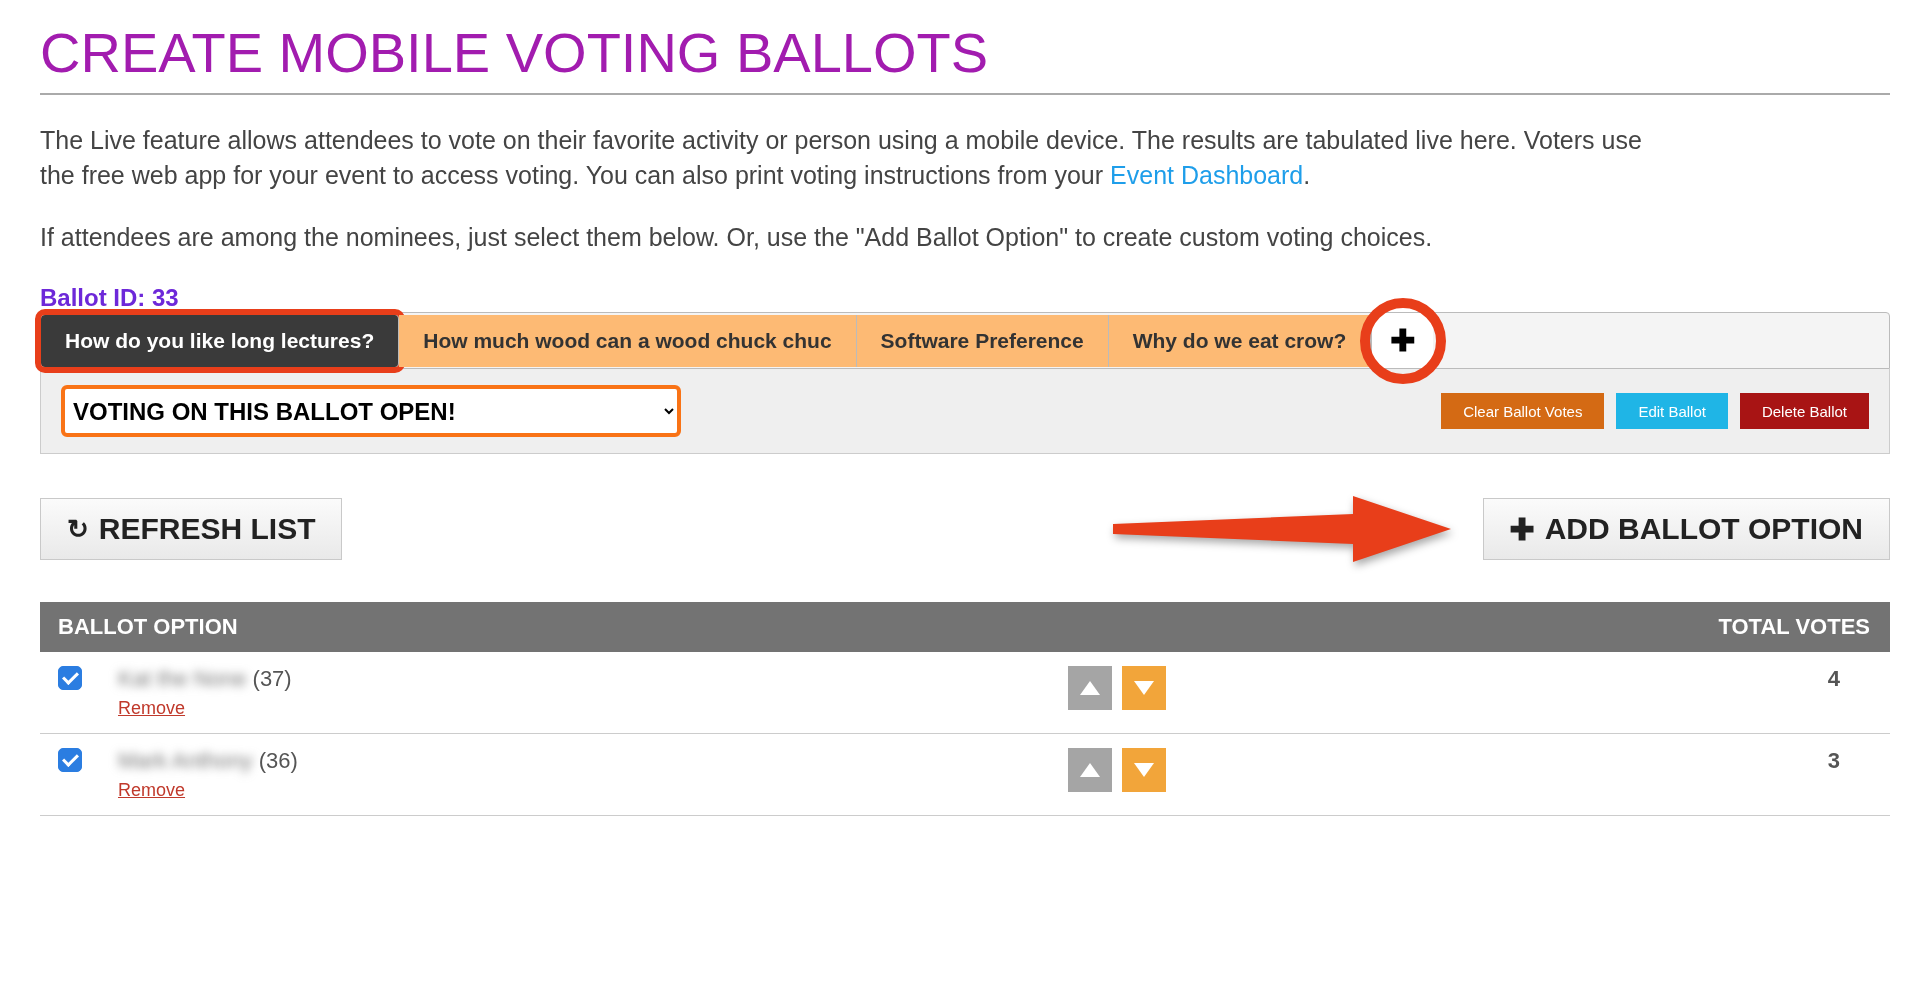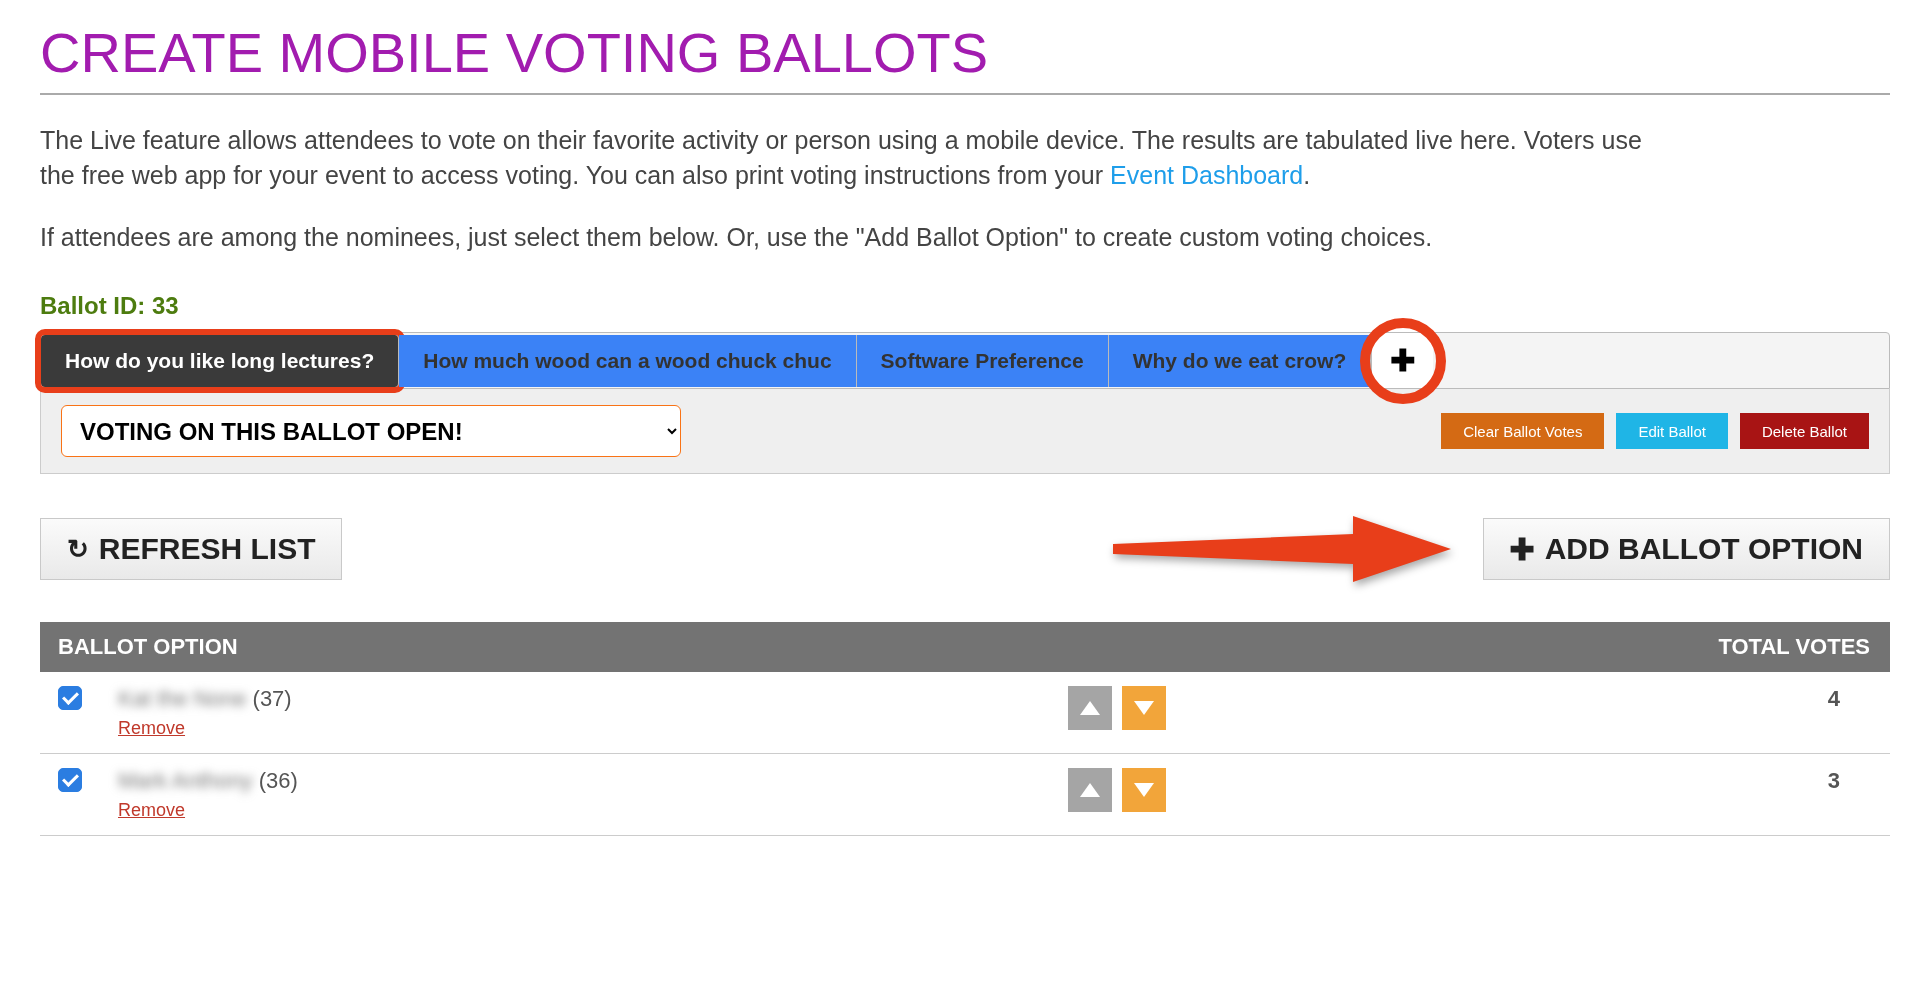--- a/index.html
+++ b/index.html
@@ -7,26 +7,26 @@
   .page { padding: 20px 40px; }
   .page-title {
     font-family: "Helvetica Neue", Arial, sans-serif;
     font-size: 56px; font-weight: 300; letter-spacing: 0px;
     color: #a21caf; text-transform: uppercase;
     border-bottom: 2px solid #aaa; padding-bottom: 8px; margin-bottom: 28px;
     font-stretch: condensed;
   }
   .intro { font-size: 25px; color: #444; line-height: 1.4; margin-bottom: 30px; max-width: 1620px; }
   .intro a { color: #1e9eea; text-decoration: none; }
-  .sub-intro { font-size: 25px; color: #444; margin-bottom: 40px; }
-  .ballot-id { font-size: 24px; font-weight: bold; color: #4d7c0f; margin-bottom: 12px; }
+  .sub-intro { font-size: 25px; color: #444; margin-bottom: 32px; }
+  .ballot-id { font-size: 24px; font-weight: bold; color: #6d28d9; margin-bottom: 0; }
   .tabs-row { display: flex; align-items: center; border: 1px solid #bbb; border-radius: 4px 4px 0 0; overflow: visible; background: #f4f4f4; position: relative; width: 100%; max-width: 1930px; margin-bottom: 0; }
   .tab {
     padding: 14px 24px; font-size: 21px; font-weight: bold; color: #333;
-    background: #3b82f6; border-right: 1px solid #bbb; cursor: pointer;
+    background: #fdba74; border-right: 1px solid #bbb; cursor: pointer;
     white-space: nowrap;
   }
   .tab.active {
     background: #3a3a3a; color: #fff; border-radius: 4px;
     outline: 6px solid #e83e1a; outline-offset: 0px;
   }
   .tab-add {
     padding: 10px 18px; font-size: 30px; font-weight: 900; color: #000;
     background: #fff; border-left: 1px solid #bbb; cursor: pointer;
     display: flex; align-items: center; justify-content: center;
@@ -37,21 +37,21 @@
     border-radius: 50%; pointer-events: none; left: 50%; top: 50%;
     transform: translate(-50%, -50%);
   }
   .toolbar {
     background: #efefef; border: 1px solid #ccc; border-top: none;
     padding: 16px 20px; display: flex; align-items: center; gap: 12px;
     margin-bottom: 40px;
   }
   .voting-select {
     height: 52px; min-width: 620px; font-size: 24px; font-weight: bold;
-    padding: 0 14px; border: 1px solid #f97316; border-radius: 6px; background: #fff;
+    padding: 0 4px; border: 4px solid #f97316; border-radius: 6px; background: #fff;
   }
   .spacer { flex: 1; }
   .btn { height: 36px; padding: 0 22px; font-size: 15px; color: #fff; border: none; cursor: pointer; font-weight: 400; }
   .btn-orange { background: #d46a14; }
   .btn-cyan { background: #1fb5e6; }
   .btn-red { background: #a81414; }
   .action-row { display: flex; align-items: center; margin-bottom: 38px; }
   .big-btn {
     background: linear-gradient(#fbfbfb,#e9e9e9); border: 1px solid #c9c9c9;
     height: 62px; padding: 0 26px; font-size: 30px; font-weight: 700;

